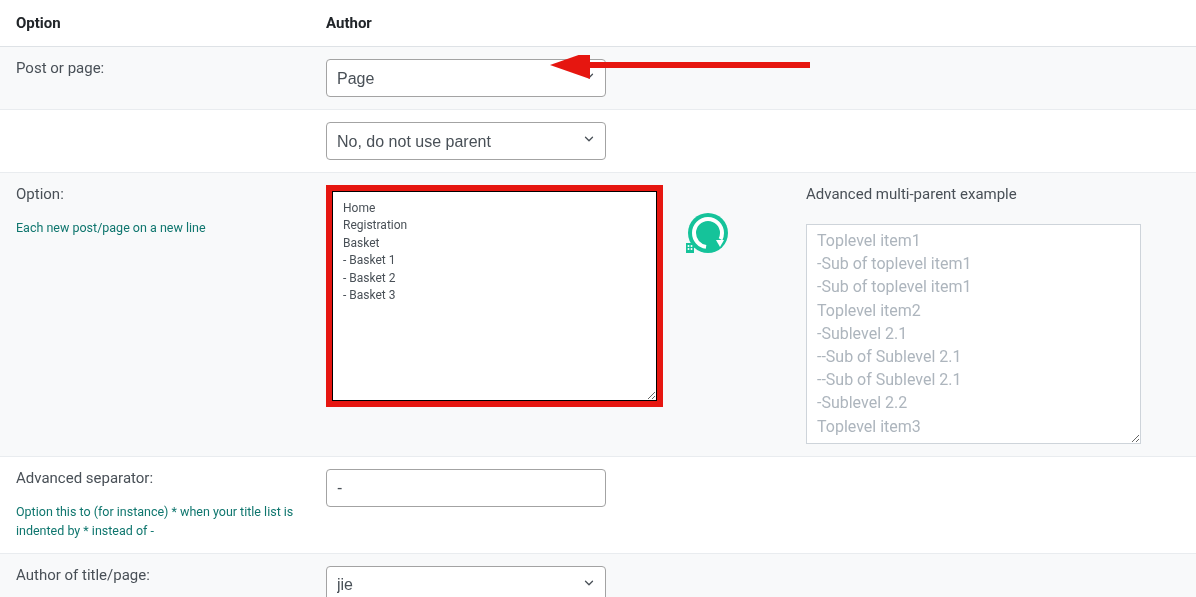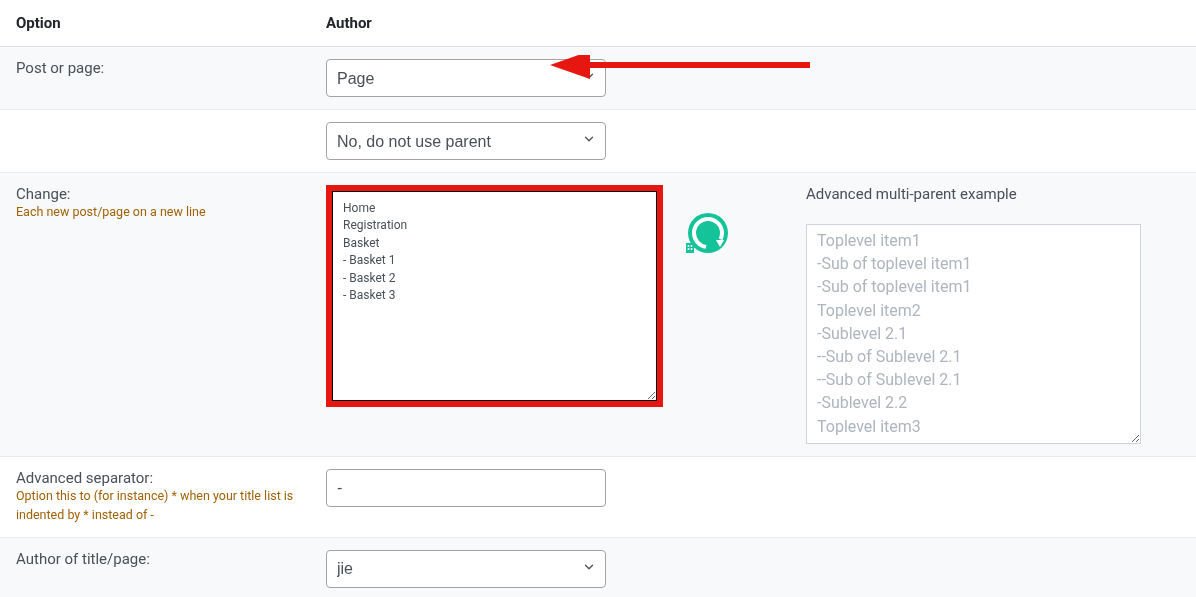--- a/index.html
+++ b/index.html
@@ -36,22 +36,22 @@
       padding: 12px 16px;
       vertical-align: top;
     }
     .label-cell {
       width: 310px;
       color: #495057;
       font-size: 15px;
     }
     .label-cell .help {
       font-size: 12.5px;
-      color: #a16207;
-      margin-top: 0;
+      color: #0f766e;
+      margin-top: 16px;
       line-height: 1.5;
     }
     .setting-cell {
       width: 480px;
       position: relative;
     }
     .extra-cell {
       vertical-align: top;
       padding: 12px 16px 12px 6px;
     }
@@ -189,21 +189,21 @@
                 <path d="M4 6l4 4 4-4" stroke="#495057" stroke-width="1.5" fill="none" stroke-linecap="round" stroke-linejoin="round"></path>
               </svg>
         </span>
       </div>
     </td>
     <td class="extra-cell"></td>
   </tr>
 
   <tr class="form-row">
     <td class="label-cell">
-      <span>Change:</span>
+      <span>Option:</span>
       <div class="help">Each new post/page on a new line</div>
     </td>
     <td class="setting-cell" style="position:relative;">
       <div class="highlight-red">
         <textarea class="textarea" style="">Home
 Registration
 Basket
 - Basket 1
 - Basket 2
 - Basket 3</textarea>

